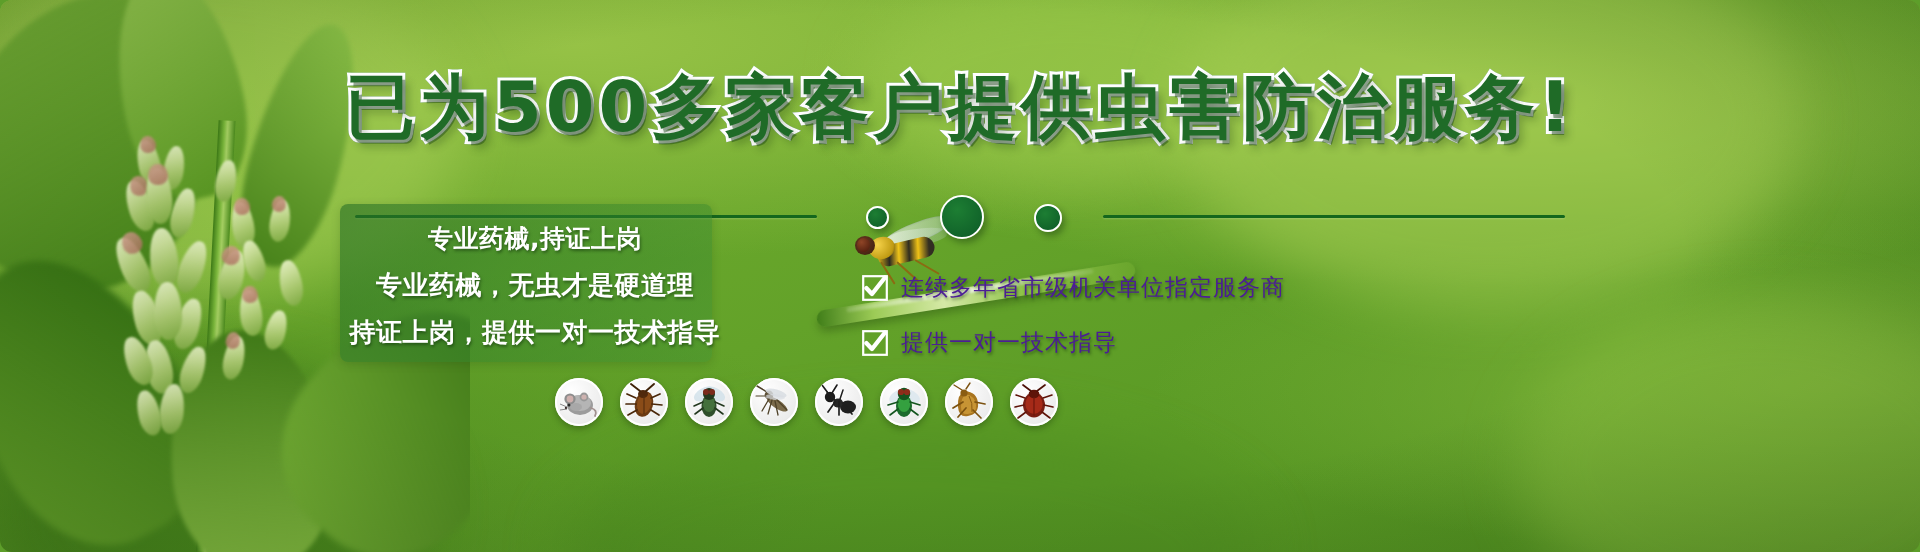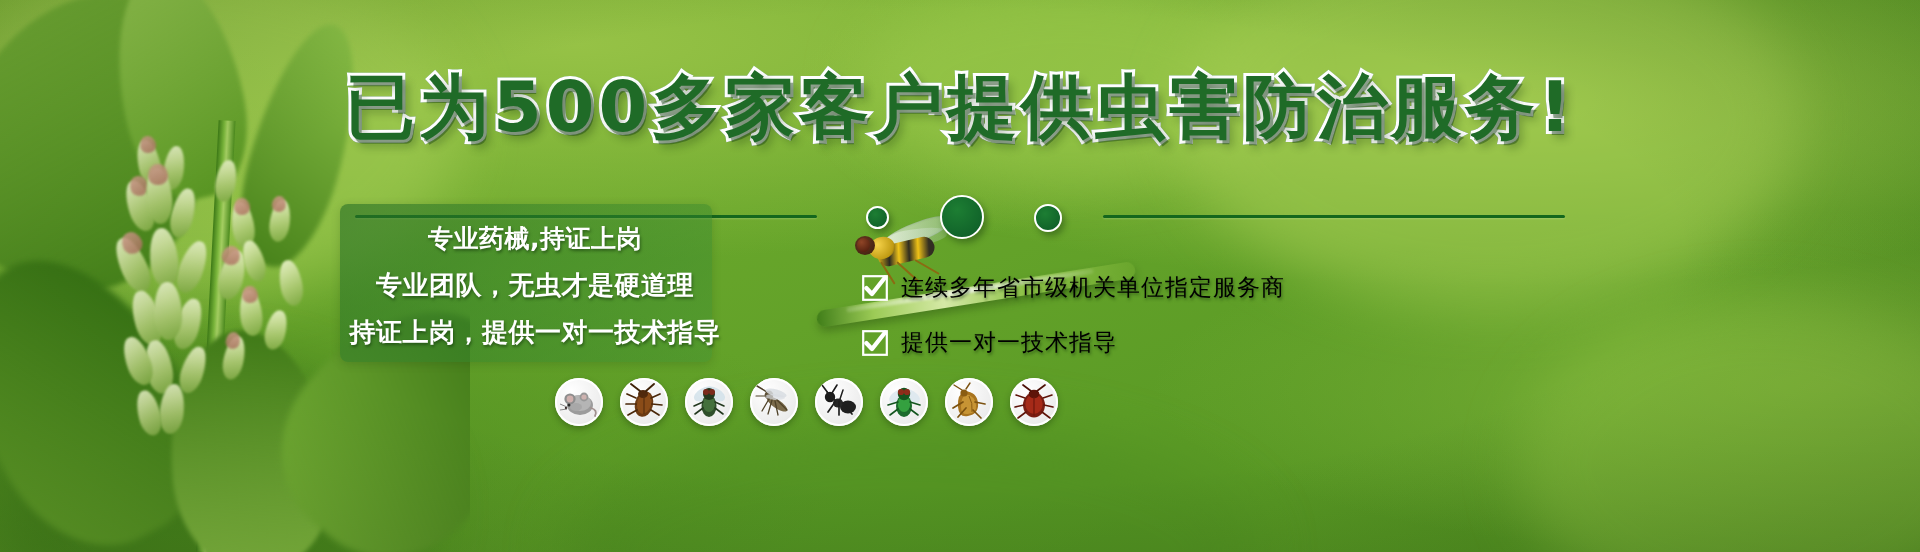--- a/index.html
+++ b/index.html
@@ -4,20 +4,21 @@
 <style>
   html,body{margin:0;padding:0;}
   body{
     width:1920px;height:552px;overflow:hidden;
     font-family:"Liberation Sans","DejaVu Sans",sans-serif;
     background:#5d9e2a;
   }
   #banner{
     position:relative;width:1920px;height:552px;overflow:hidden;
     background:#6aa62c;
+    border-radius:12px;
   }
 
   
   .bg-base{
     position:absolute;inset:0;
     background:
       radial-gradient(ellipse 60% 55% at 78% 18%, #9cc64a 0%, rgba(156,198,74,0) 62%),
       radial-gradient(ellipse 70% 60% at 30% 8%,  #96c246 0%, rgba(150,194,70,0) 65%),
       radial-gradient(ellipse 50% 45% at 95% 70%, #7cb238 0%, rgba(124,178,56,0) 70%),
       radial-gradient(ellipse 55% 60% at 5% 85%, #4f8c1f 0%, rgba(79,140,31,0) 70%),
@@ -185,21 +186,21 @@
     position:absolute;left:862px;top:272px;width:700px;
   }
   .check-row{
     display:flex;align-items:center;margin-bottom:24px;
   }
   .check-box{
     width:26px;height:26px;flex:0 0 26px;position:relative;margin-right:13px;
   }
   .check-box svg{display:block;}
   .check-text{
-    color:#000000;font-size:23px;font-weight:normal;white-space:nowrap;
+    color:#4c1d95;font-size:23px;font-weight:normal;white-space:nowrap;
     letter-spacing:1px;
     text-shadow:1px 2px 3px rgba(15,45,10,.5);
     font-family:"DejaVu Sans","Liberation Sans",sans-serif;
   }
 
   
   .pest-row{
     position:absolute;left:555px;top:378px;
     display:flex;gap:17px;align-items:center;
   }
@@ -300,21 +301,21 @@
     <div class="d-line left" data-interactable="false"></div>
     <div class="d-dot s1" data-interactable="false"></div>
     <div class="d-dot s2" data-interactable="false"></div>
     <div class="d-dot s3" data-interactable="false"></div>
     <div class="d-line right" data-interactable="false"></div>
   </div>
 
   <div class="panel" data-interactable="false"></div>
   <div class="panel-lines" data-interactable="false">
     <div class="pline l1" data-interactable="false">专业药械,持证上岗</div>
-    <div class="pline l2" data-interactable="false">专业团队，无虫才是硬道理</div>
+    <div class="pline l2" data-interactable="false">专业药械，无虫才是硬道理</div>
     <div class="pline l3" data-interactable="false">持证上岗，提供一对一技术指导</div>
   </div>
 
   <div class="checklist" data-interactable="false">
     <div class="check-row" data-interactable="false">
       <span class="check-box" data-interactable="false">
         <svg width="26" height="26" viewBox="0 0 26 26">
           <rect x="1.2" y="1.2" width="23.6" height="23.6" fill="none" stroke="#ffffff" stroke-width="2.2"></rect>
           <path d="M4.5 13.2 L10 19 L23 2.5" fill="none" stroke="#ffffff" stroke-width="4.4" stroke-linecap="round" stroke-linejoin="round"></path>
         </svg>

